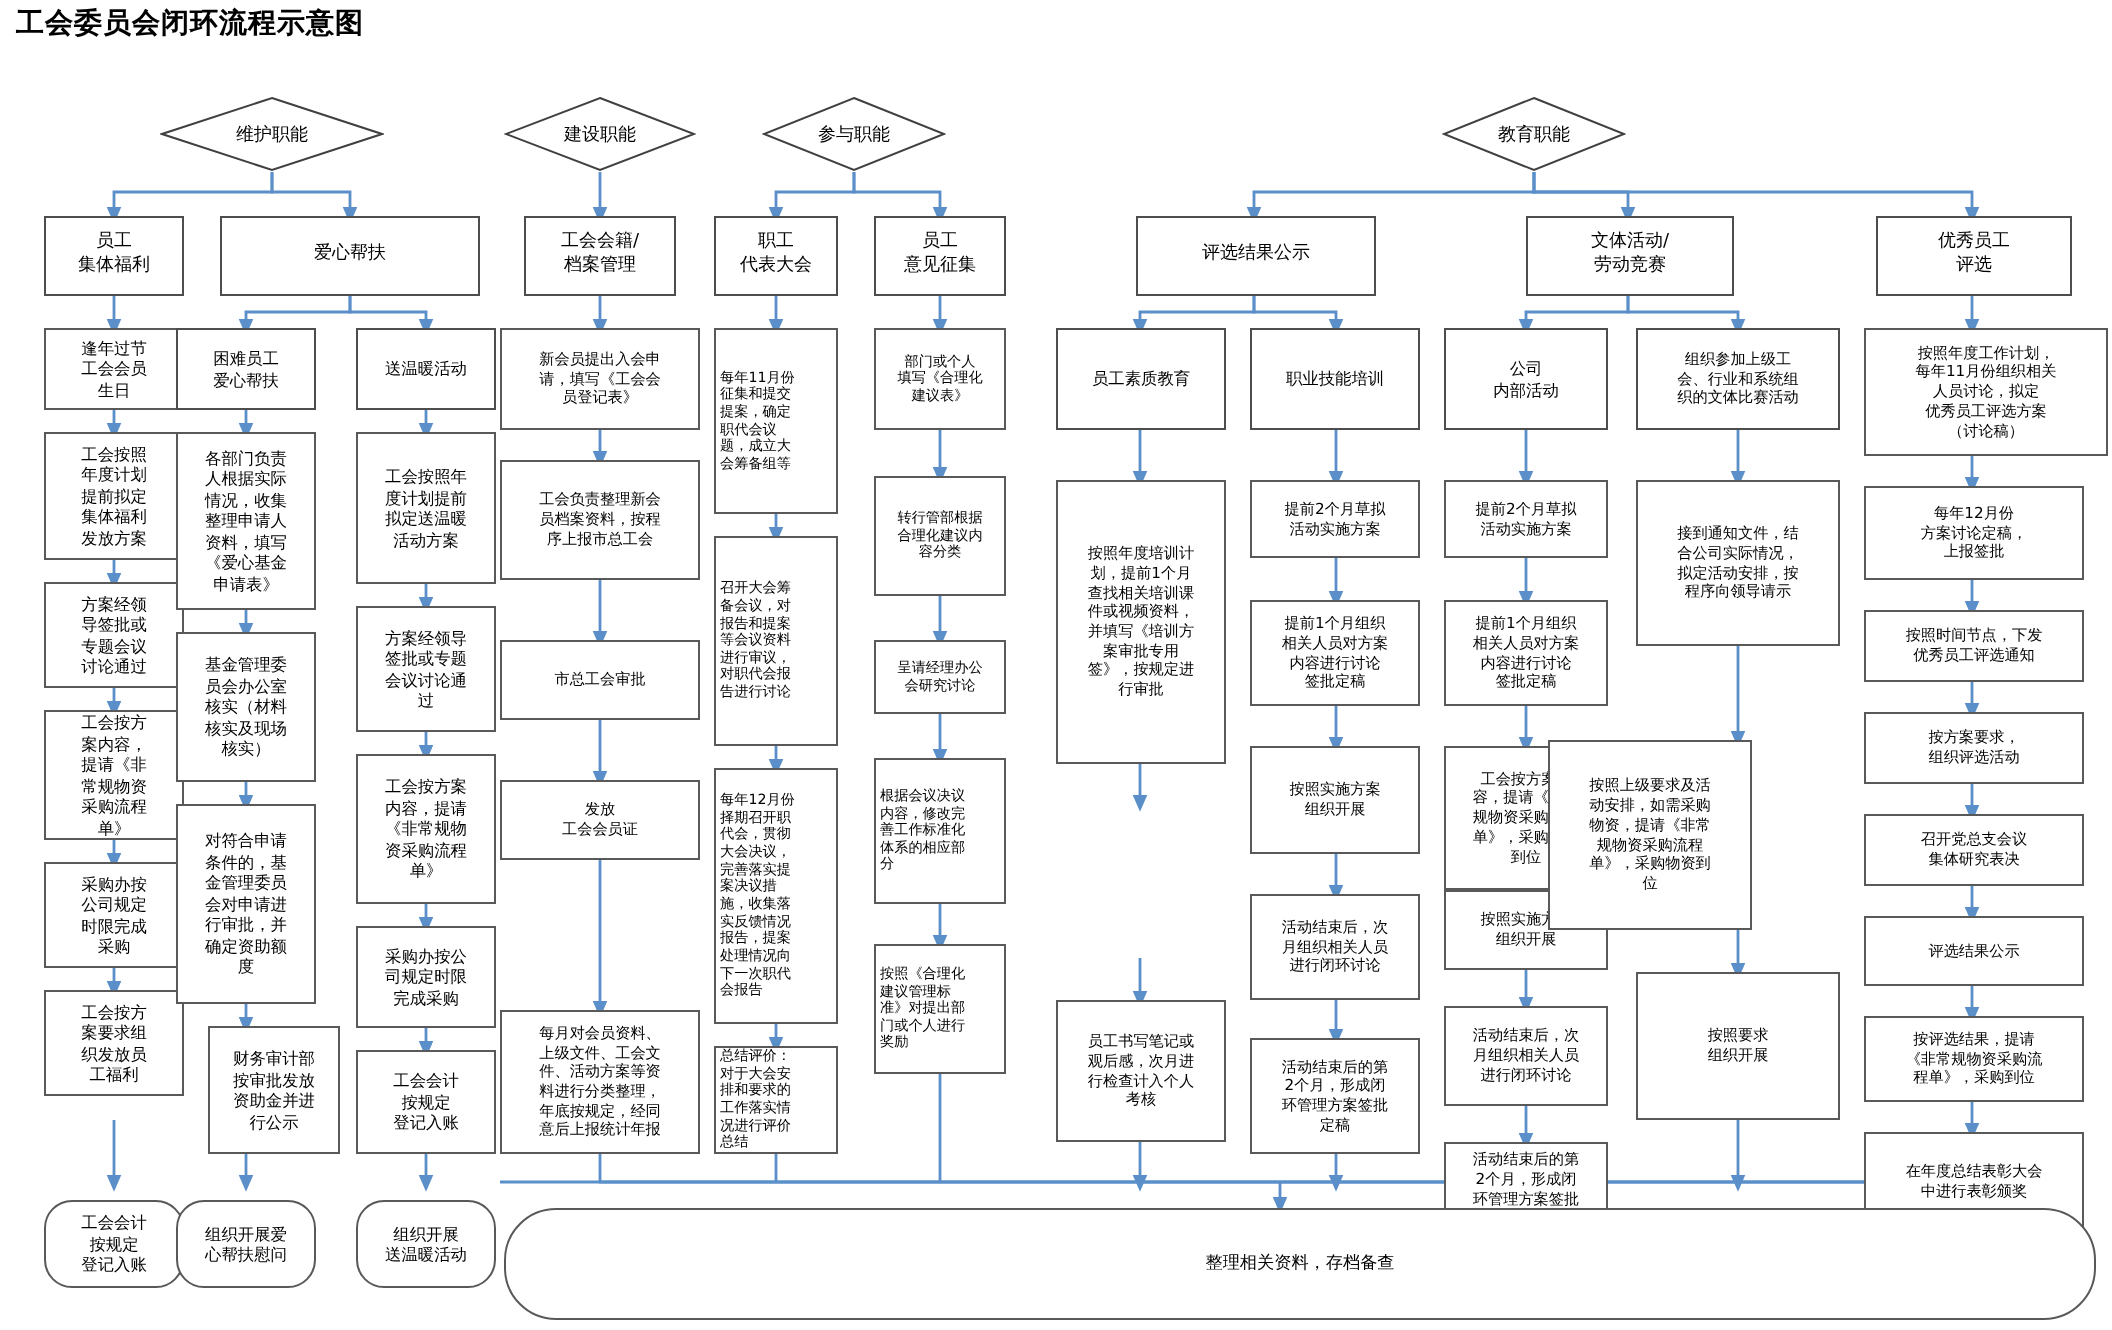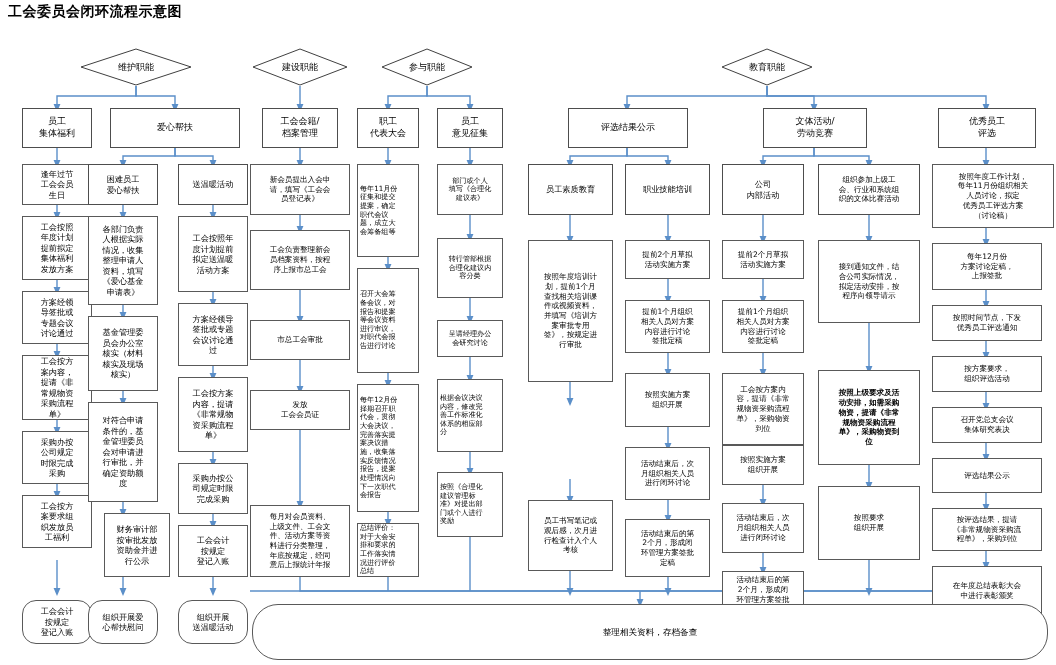--- a/index.html
+++ b/index.html
@@ -368,21 +368,21 @@
   <div class="node small" style="left:722px;top:571px;width:82px;height:47px;">
       <span>活动结束后的第<br>2个月，形成闭<br>环管理方案签批<br>定稿</span>
     </div>
 
   <div class="node thick small" style="left:818px;top:164px;width:102px;height:51px;">
       <span>组织参加上级工<br>会、行业和系统组<br>织的文体比赛活动</span>
     </div>
   <div class="node small" style="left:818px;top:240px;width:102px;height:83px;">
       <span>接到通知文件，结<br>合公司实际情况，<br>拟定活动安排，按<br>程序向领导请示</span>
     </div>
-  <div class="node small" style="left:818px;top:370px;width:102px;height:95px;font-weight:bold;">
+  <div class="node small" style="left:774px;top:370px;width:102px;height:95px;">
       <span>按照上级要求及活<br>动安排，如需采购<br>物资，提请《非常<br>规物资采购流程<br>单》，采购物资到<br>位</span>
     </div>
   <div class="node small" style="left:818px;top:486px;width:102px;height:74px;">
       <span>按照要求<br>组织开展</span>
     </div>
 
   <div class="node thick lead" style="left:938px;top:108px;width:98px;height:40px;">
       <span>优秀员工<br>评选</span>
     </div>
   <div class="node small" style="left:932px;top:164px;width:122px;height:64px;">

